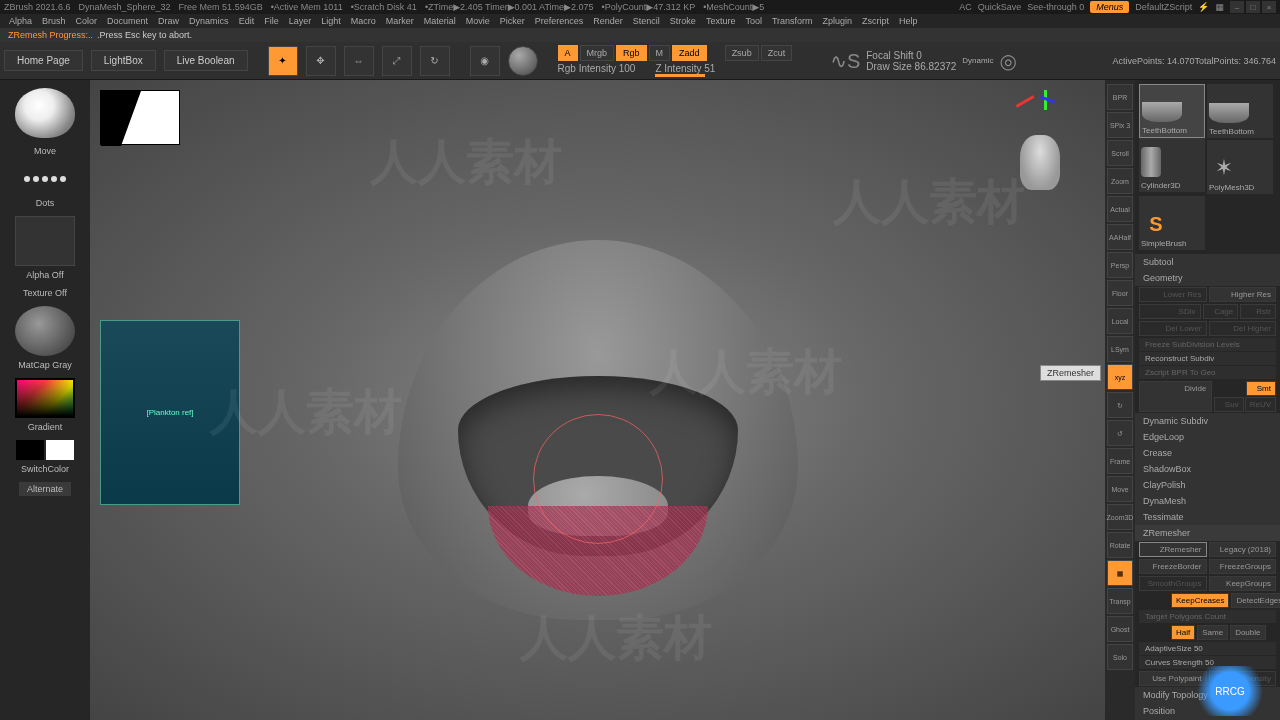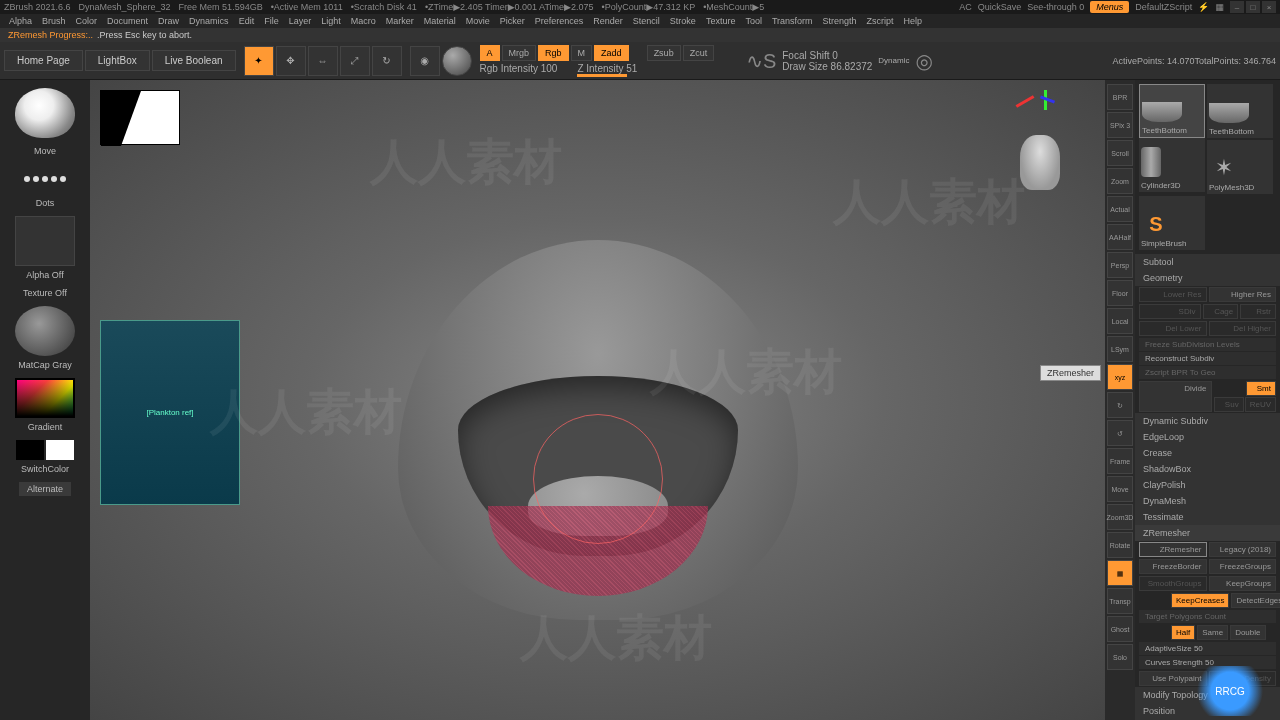--- a/index.html
+++ b/index.html
@@ -5,21 +5,21 @@
 * { margin: 0; padding: 0; box-sizing: border-box; font-family: Arial, sans-serif; }
 body { background: #2a2a2a; color: #aaa; font-size: 10px; overflow: hidden; width: 1280px; height: 720px; }
 .titlebar { height: 14px; background: #1a1a1a; display: flex; align-items: center; padding: 0 4px; font-size: 9px; color: #888; }
 .titlebar-item { margin-right: 8px; white-space: nowrap; }
 .titlebar-right { margin-left: auto; display: flex; align-items: center; gap: 6px; }
 .menubar { height: 14px; background: #252525; display: flex; align-items: center; padding: 0 4px; font-size: 9px; }
 .menu-item { padding: 0 5px; cursor: pointer; color: #aaa; }
 .status-line { height: 14px; background: #333; display: flex; align-items: center; padding: 0 8px; font-size: 9px; }
 .status-progress { color: #ff9933; }
 .status-hint { color: #ccc; margin-left: 4px; }
-.toolbar { height: 38px; background: #2f2f2f; display: flex; align-items: center; padding: 2px 4px; border-bottom: 1px solid #1a1a1a; gap: 2px; }
+.toolbar { height: 38px; background: #2f2f2f; display: flex; align-items: center; padding: 2px 4px; border-bottom: 1px solid #1a1a1a; gap: 8px; }
 .tb-btn { background: #333; padding: 4px 12px; font-size: 10px; color: #ccc; cursor: pointer; border: 1px solid #444; }
 .tb-icon { width: 30px; height: 30px; background: #333; border: 1px solid #444; display: flex; align-items: center; justify-content: center; cursor: pointer; font-size: 10px; }
 .tb-icon.active { background: #ff9933; color: #000; }
 .tb-sep { width: 4px; }
 .small-btn { background: #333; padding: 2px 6px; font-size: 9px; cursor: pointer; border: 1px solid #444; }
 .small-btn.orange { background: #ff9933; color: #000; border-color: #ff9933; }
 .main { display: flex; height: calc(720px - 80px); }
 .left-panel { width: 90px; background: #262626; padding: 4px; display: flex; flex-direction: column; align-items: center; gap: 4px; }
 .tool-preview { width: 60px; height: 50px; background: radial-gradient(circle at 40% 35%, #fff 0%, #eee 30%, #888 70%, #555 100%); border-radius: 50% 50% 45% 45%; margin: 4px 0; }
 .palette-label { font-size: 9px; color: #bbb; text-align: center; margin-bottom: 4px; }
@@ -120,21 +120,21 @@
   <span class="menu-item">Material</span>
   <span class="menu-item">Movie</span>
   <span class="menu-item">Picker</span>
   <span class="menu-item">Preferences</span>
   <span class="menu-item">Render</span>
   <span class="menu-item">Stencil</span>
   <span class="menu-item">Stroke</span>
   <span class="menu-item">Texture</span>
   <span class="menu-item">Tool</span>
   <span class="menu-item">Transform</span>
-  <span class="menu-item">Strength</span>
+  <span class="menu-item">Zplugin</span>
   <span class="menu-item">Zscript</span>
   <span class="menu-item">Help</span>
 </div>
 
 <div class="status-line">
   <span class="status-progress">ZRemesh Progress:..</span>
   <span class="status-hint">.Press Esc key to abort.</span>
 </div>
 
 <div class="toolbar">

